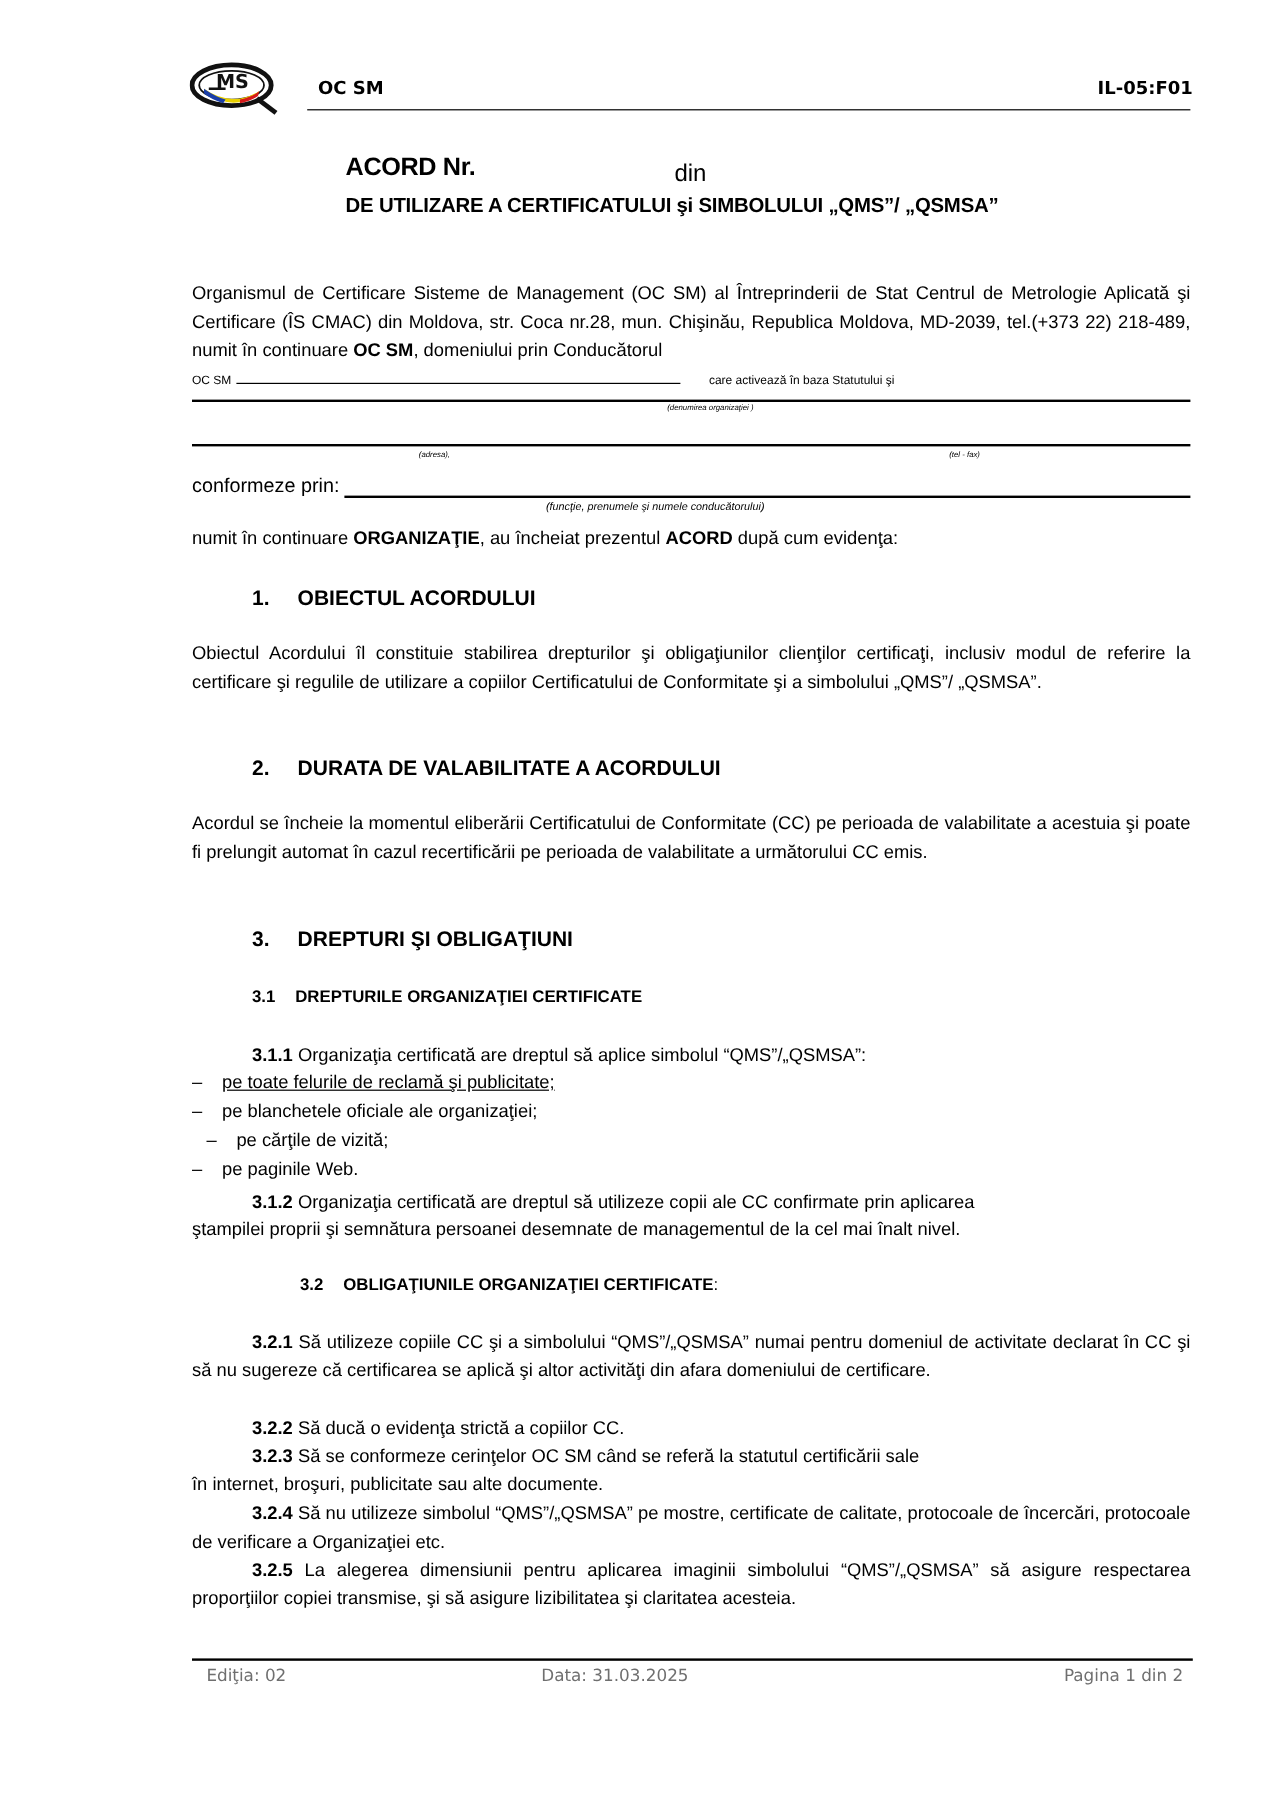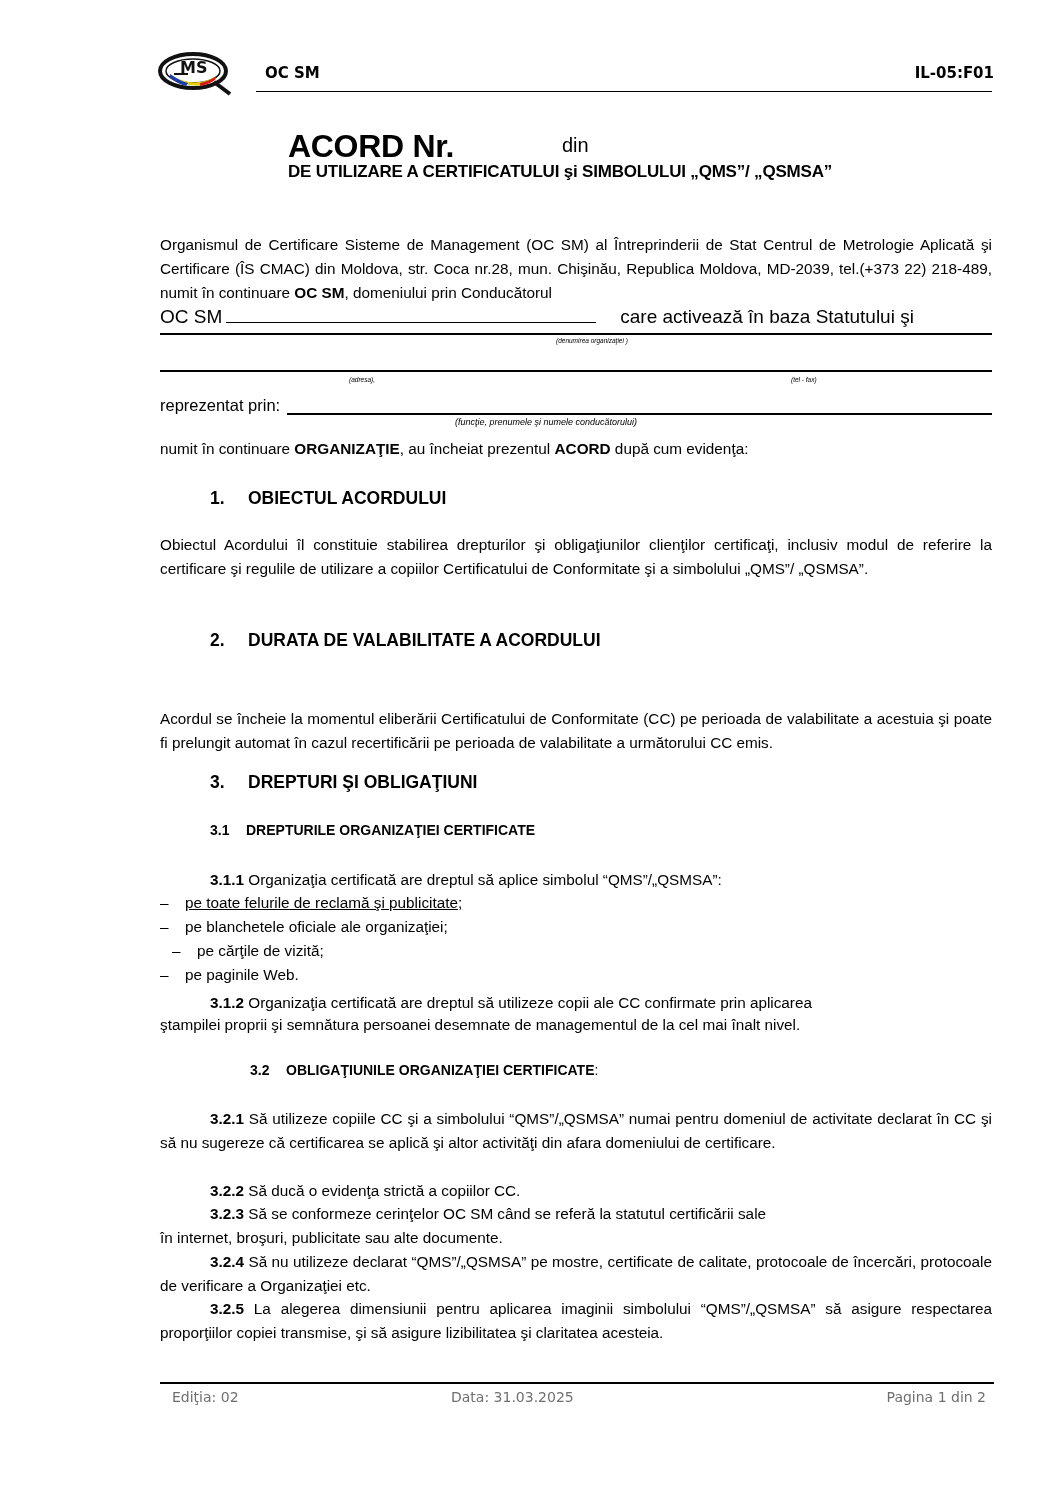--- a/index.html
+++ b/index.html
@@ -4,21 +4,21 @@
 <style>
   html, body { margin: 0; padding: 0; background: #ffffff; }
   body { width: 1058px; height: 1497px; position: relative; overflow: hidden;
          font-family: "Liberation Sans", sans-serif; color: #000; }
   .abs { position: absolute; }
   .hdr-logo { left: 158px; top: 50px; width: 80px; height: 46px; }
   .hdr-title { left: 265px; top: 64px; font-family: "DejaVu Sans", sans-serif; font-weight: bold; font-size: 15px; }
   .hdr-code { right: 64px; top: 64px; font-family: "DejaVu Sans", sans-serif; font-weight: bold; font-size: 15px; margin-left: 11px; }
   .hdr-line { left: 256px; top: 91px; width: 736px; height: 0; border-top: 1.5px solid #000; }
 
-  .title1 { left: 288px; top: 128px; font-size: 32px; font-weight: bold; letter-spacing: -0.3px; }
+  .title1 { left: 288px; top: 128px; font-size: 21px; font-weight: bold; letter-spacing: -0.3px; }
   .title1-din { left: 562px; top: 134px; font-size: 20px; }
   .title2 { left: 288px; top: 162px; font-size: 17px; font-weight: bold; letter-spacing: -0.2px; }
 
   .para { left: 160px; width: 832px; font-size: 15.3px; line-height: 24px; text-align: justify; }
   .para b { font-weight: bold; }
   .fill-line { display:inline-block; width: 370px; border-bottom: 1px solid #000; height: 14px; vertical-align: baseline; margin: 0 24px 0 4px; }
 
   .rule { left: 160px; width: 832px; height: 0; border-top: 2px solid #000; }
   .small-it { font-size: 6.5px; font-style: italic; }
 
@@ -53,47 +53,47 @@
 <div class="abs hdr-code">IL-05:F01</div>
 <div class="abs hdr-line"></div>
 
 <div class="abs title1">ACORD  Nr.</div>
 <div class="abs title1-din">din</div>
 <div class="abs title2">DE UTILIZARE A CERTIFICATULUI şi SIMBOLULUI „QMS”/ „QSMSA”</div>
 
 <div class="abs para" style="top:233px;">
   <span>Organismul de Certificare Sisteme de Management (OC SM) al Întreprinderii de Stat Centrul de Metrologie Aplicată şi Certificare (ÎS CMAC) din Moldova, str. Coca nr.28, mun. Chişinău, Republica Moldova, MD-2039,  tel.(+373 22) 218-489, numit în continuare </span><b>OC SM</b><span>, domeniului prin Conducătorul</span>
 </div>
-<div class="abs" style="left:160px; top:305px; font-size:19px; line-height:24px;">
+<div class="abs" style="left:160px; top:305px; font-size:10px; line-height:24px;">
   <span>OC SM</span><span class="fill-line"></span><span>care activează în baza Statutului şi</span>
 </div>
 
 <div class="abs rule" style="top:333px;"></div>
 <div class="abs small-it" style="left:556px; top:337px;">(denumirea organizaţiei )</div>
 <div class="abs rule" style="top:370px;"></div>
 <div class="abs small-it" style="left:349px; top:376px;">(adresa),</div>
 <div class="abs small-it" style="left:791px; top:376px;">(tel - fax)</div>
 
-<div class="abs" style="left:160px; top:396px; font-size:16.5px;">reprezentat prin:</div>
+<div class="abs" style="left:160px; top:396px; font-size:16.5px;">conformeze prin:</div>
 <div class="abs" style="left:287px; top:413px; width:705px; border-top:2px solid #000;"></div>
 <div class="abs" style="left:455px; top:417px; font-size:9px; font-style:italic;">(funcţie,  prenumele  şi  numele  conducătorului)</div>
 
 <div class="abs" style="left:160px; top:440px; font-size:15.3px;">
   <span>numit în continuare </span><b>ORGANIZAŢIE</b><span>, au încheiat prezentul </span><b>ACORD</b><span> după cum evidenţa:</span>
 </div>
 
 <div class="abs h1" style="top:488px;">
   <span class="num">1.</span><span>OBIECTUL ACORDULUI</span>
 </div>
 <div class="abs para" style="top:533px;">Obiectul Acordului îl constituie stabilirea drepturilor şi obligaţiunilor clienţilor certificaţi, inclusiv modul de referire la certificare şi regulile de utilizare a copiilor Certificatului de Conformitate şi a simbolului „QMS”/ „QSMSA”.</div>
 
 <div class="abs h1" style="top:630px;">
   <span class="num">2.</span><span>DURATA DE VALABILITATE A ACORDULUI</span>
 </div>
-<div class="abs para" style="top:675px;margin-top:32px;">Acordul se încheie la momentul eliberării Certificatului de Conformitate (CC)  pe perioada de valabilitate a acestuia şi poate fi prelungit automat în cazul recertificării pe perioada de valabilitate a următorului CC emis.</div>
+<div class="abs para" style="top:675px;">Acordul se încheie la momentul eliberării Certificatului de Conformitate (CC)  pe perioada de valabilitate a acestuia şi poate fi prelungit automat în cazul recertificării pe perioada de valabilitate a următorului CC emis.</div>
 
 <div class="abs h1" style="top:772px;">
   <span class="num">3.</span><span>DREPTURI ŞI OBLIGAŢIUNI</span>
 </div>
 
 <div class="abs h2" style="top:822px;">
   <span class="num">3.1</span><span>DREPTURILE ORGANIZAŢIEI CERTIFICATE</span>
 </div>
 
 <div class="abs text" style="left:210px; top:868px;">
@@ -116,21 +116,21 @@
   <b>3.2.1</b><span>  Să utilizeze copiile CC şi a simbolului “QMS”/„QSMSA” numai pentru domeniul de activitate declarat în CC şi să nu sugereze că certificarea se aplică şi altor activităţi din afara domeniului de certificare.</span>
 </div>
 <div class="abs text" style="left:210px; top:1179px;">
   <b>3.2.2</b><span>  Să ducă o evidenţa strictă a copiilor CC.</span>
 </div>
 <div class="abs text" style="left:210px; top:1202px;">
   <b>3.2.3</b><span>  Să se conformeze cerinţelor OC SM  când se referă la statutul certificării sale</span>
 </div>
 <div class="abs text" style="left:160px; top:1226px;">în internet, broşuri, publicitate sau alte documente.</div>
 <div class="abs para" style="top:1250px; text-indent:50px;">
-  <b>3.2.4</b><span>  Să nu utilizeze declarat “QMS”/„QSMSA” pe mostre, certificate de calitate, protocoale de încercări, protocoale de verificare a Organizaţiei etc.</span>
+  <b>3.2.4</b><span>  Să nu utilizeze simbolul “QMS”/„QSMSA” pe mostre, certificate de calitate, protocoale de încercări, protocoale de verificare a Organizaţiei etc.</span>
 </div>
 <div class="abs para" style="top:1297px; text-indent:50px;">
   <b>3.2.5</b><span> La alegerea dimensiunii pentru aplicarea imaginii simbolului “QMS”/„QSMSA” să asigure respectarea proporţiilor copiei transmise, şi să asigure lizibilitatea şi claritatea acesteia.</span>
 </div>
 
 <div class="abs foot-line"></div>
 <div class="abs foot" style="left:172px;">Ediţia: 02</div>
 <div class="abs foot" style="left:451px;">Data: 31.03.2025</div>
 <div class="abs foot" style="right:72px;">Pagina 1 din 2</div>
 

